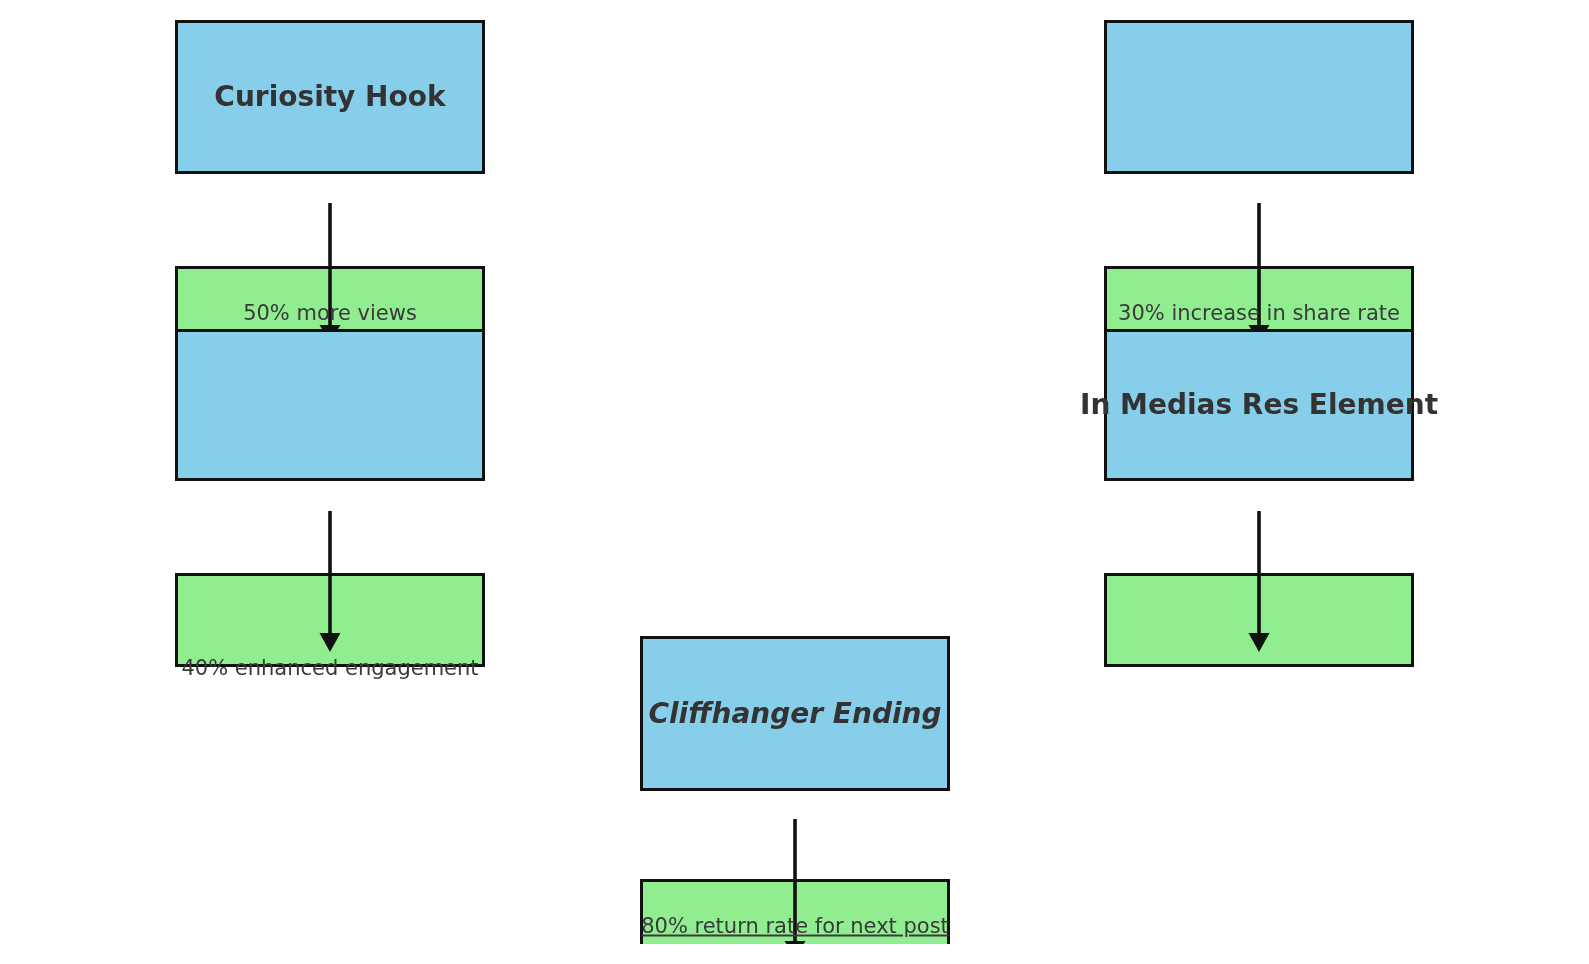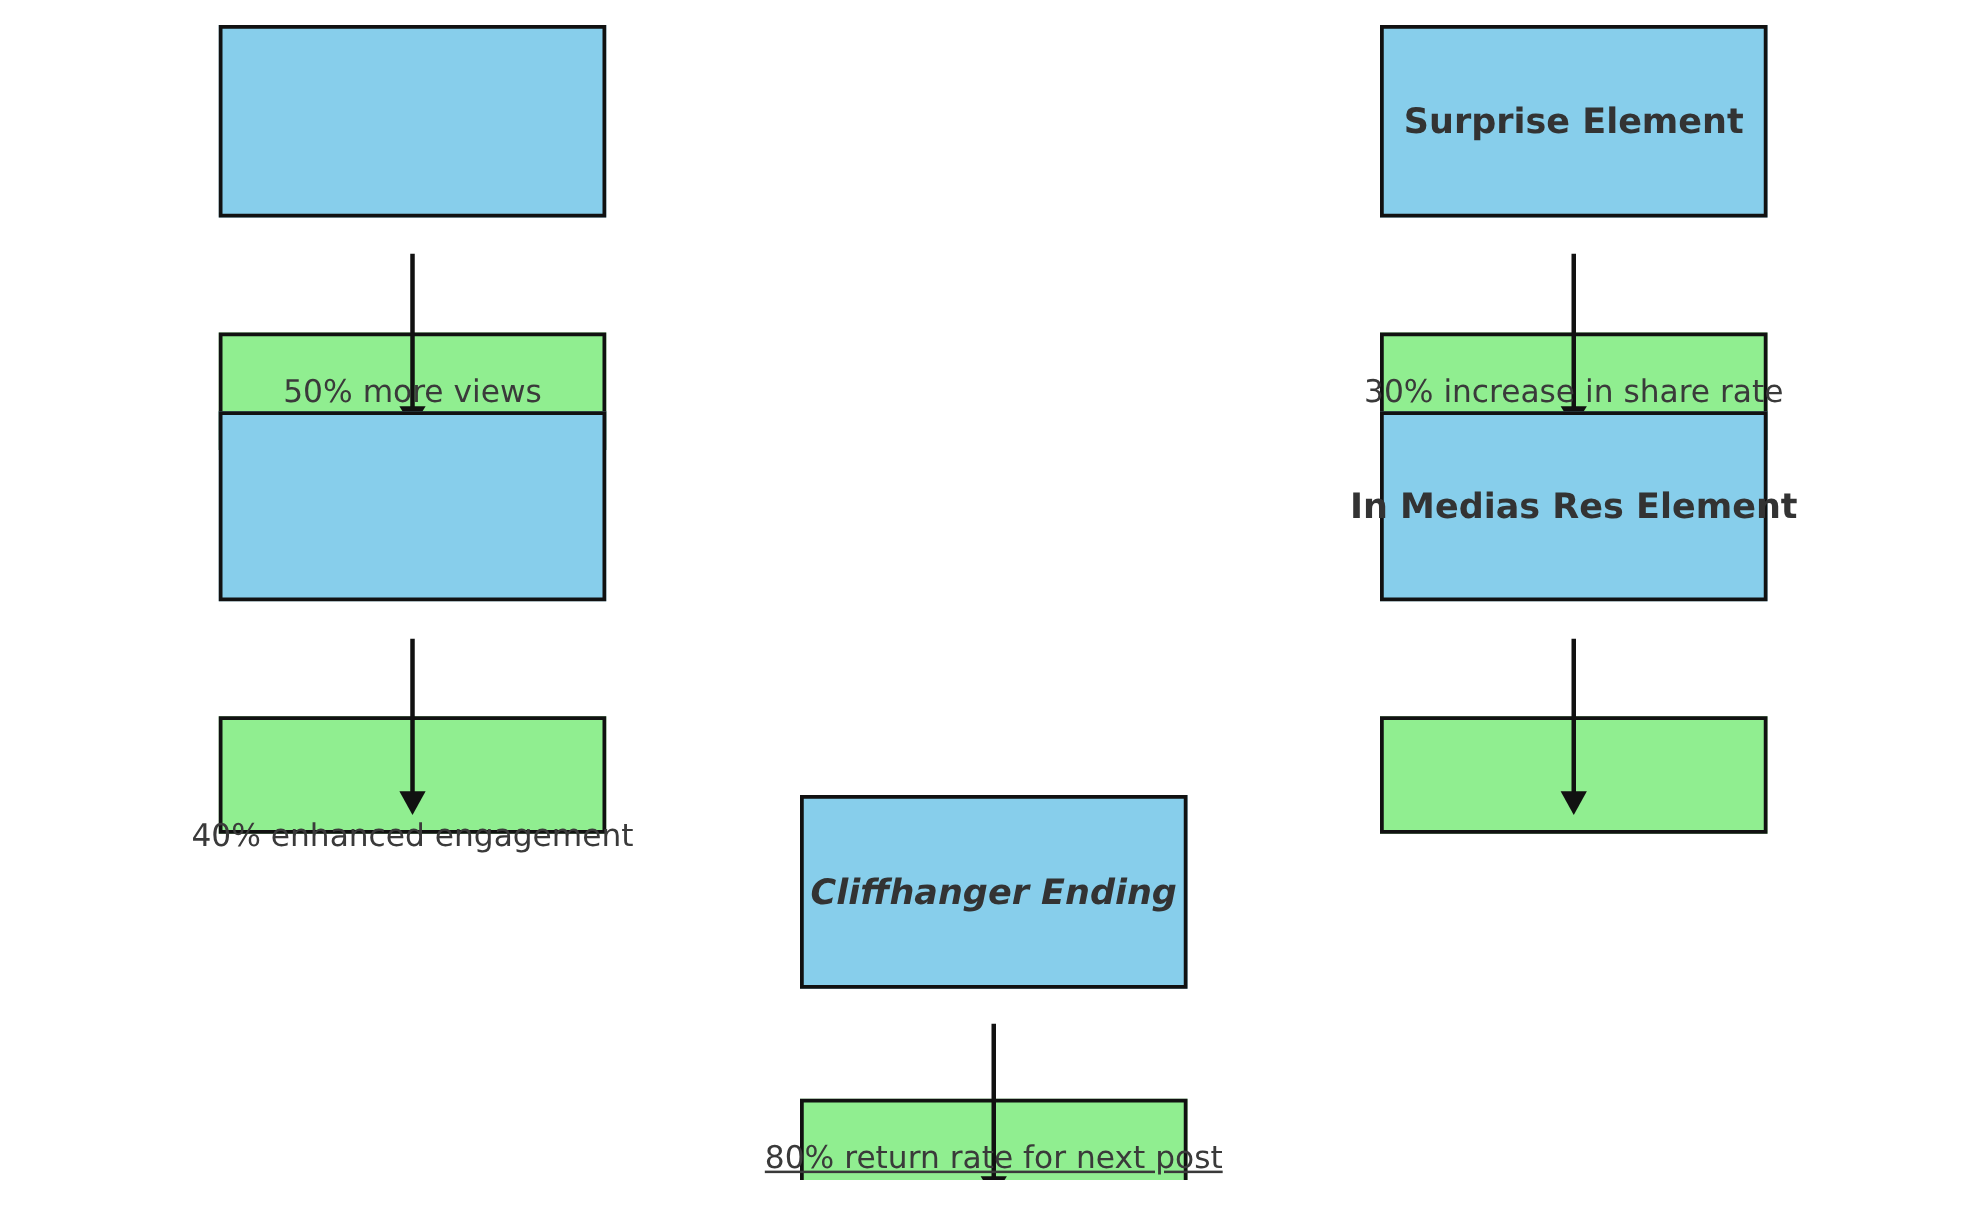--- a/index.html
+++ b/index.html
@@ -45,21 +45,21 @@
     white-space: nowrap;
     z-index: 4;
     color: #333333;
     line-height: 1;
   }
   .node-label {
     font-size: 28px;
     font-weight: bold;
   }
   .edge-label {
-    font-size: 25px;
+    font-size: 21px;
     color: #3a3a3a;
   }
   .clip-band {
     position: absolute;
     left: 0;
     top: 944px;
     width: 1589px;
     height: 20px;
     background: #ffffff;
     z-index: 5;
@@ -98,21 +98,21 @@
       <polygon points="795,958 784.5,941 805.5,941" fill="#111111"></polygon>
     </g>
   </svg>
 
   <div class="nbox" style="left:175px;  top:20px;  height:154px;"></div>
   <div class="nbox" style="left:1104px; top:20px;  height:154px;"></div>
   <div class="nbox" style="left:175px;  top:329px; height:152px;"></div>
   <div class="nbox" style="left:1104px; top:329px; height:152px;"></div>
   <div class="nbox" style="left:640px;  top:636px; height:155px;"></div>
 
-  <div class="node-label" style="left:1259px; top:97px;">Surprise Element</div>
+  <div class="node-label" style="left:330px;  top:97px;">Curiosity Hook</div>
   <div class="node-label" style="left:1259px; top:405px;">In Medias Res Element</div>
   <div class="node-label" style="left:795px;  top:714px;font-style:italic;">Cliffhanger Ending</div>
 
   <div class="edge-label" style="left:330px;  top:313px;">50% more views</div>
   <div class="edge-label" style="left:1259px; top:313px;">30% increase in share rate</div>
   <div class="edge-label" style="left:330px;  top:620px;margin-top:48px;">40% enhanced engagement</div>
   <div class="edge-label" style="left:795px;  top:926px;text-decoration:underline;">80% return rate for next post</div>
 
   <div class="clip-band"></div>
 

